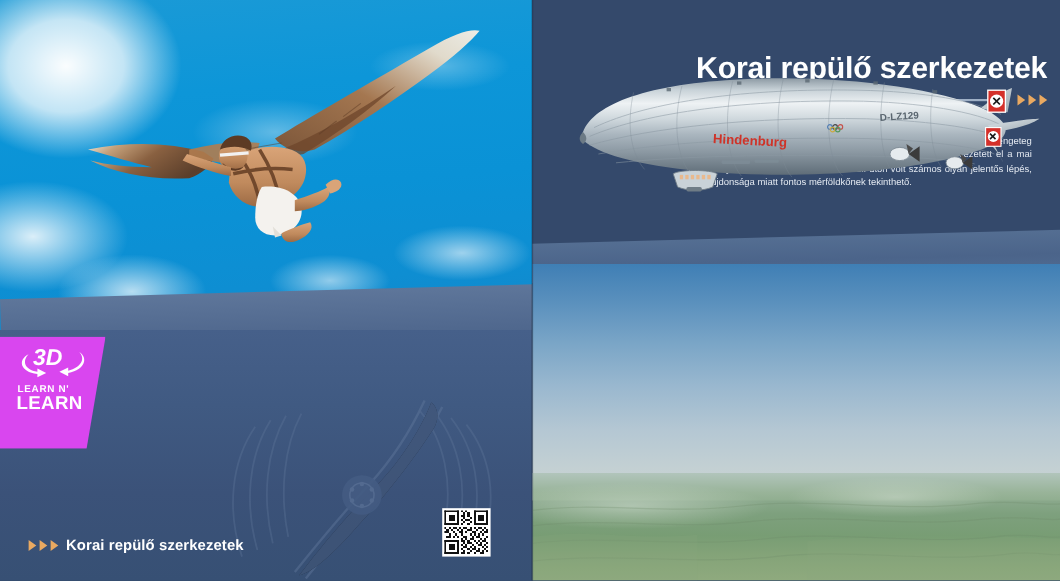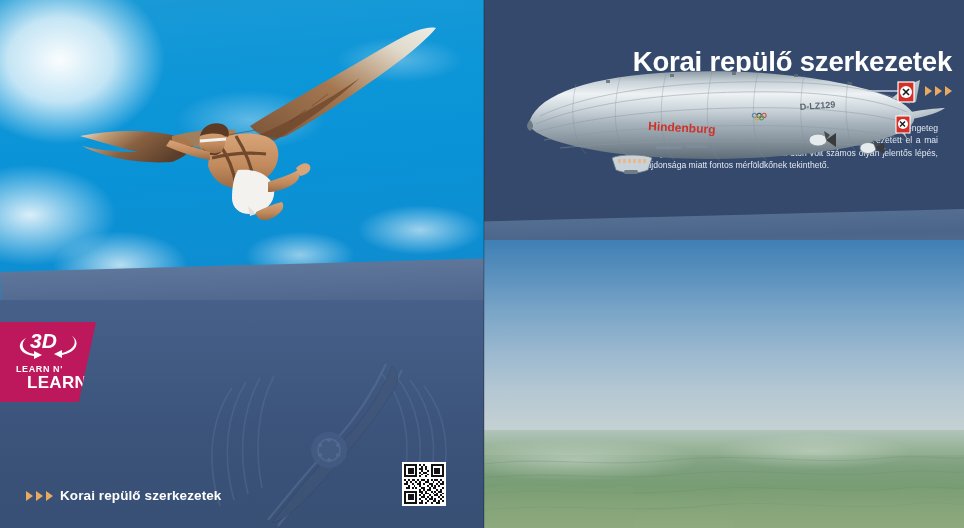--- a/index.html
+++ b/index.html
@@ -41,36 +41,36 @@
   }
   .body-left{
     position:absolute;left:0;top:300px;width:484px;height:228px;
     background:linear-gradient(180deg,#46608a 0%,#405a82 30%,#3b5279 65%,#375074 100%);
   }
   
   .icarus{position:absolute;left:60px;top:18px;width:400px;height:230px;}
 
   
   .logo-panel{
-    position:absolute;left:0;top:322px;width:96px;height:80px;
-    background:#be185d;
+    position:absolute;left:0;top:306px;width:96px;height:102px;
+    background:#d946ef;
     clip-path:polygon(0 0, 100% 0, 82% 100%, 0 100%);
   }
   .logo-3d{
     position:absolute;left:14px;top:4px;width:70px;height:36px;
   }
   .logo-click{
     position:absolute;left:16px;top:42px;
     color:#ffffff;font-size:9px;font-weight:bold;letter-spacing:0.6px;
     font-family:"Liberation Sans", sans-serif;
   }
   .logo-learn{
     position:absolute;left:15px;top:52px;
     color:#ffffff;font-size:17px;font-weight:bold;letter-spacing:0.3px;
-    font-family:"Liberation Sans", sans-serif;line-height:1;margin-left:12px;
+    font-family:"Liberation Sans", sans-serif;line-height:1;
   }
 
   
   .propeller{position:absolute;left:196px;top:360px;width:290px;height:168px;opacity:0.5;}
 
   
   .footer-left{
     position:absolute;left:0;bottom:0;width:484px;height:62px;
   }
   .footer-inner{

